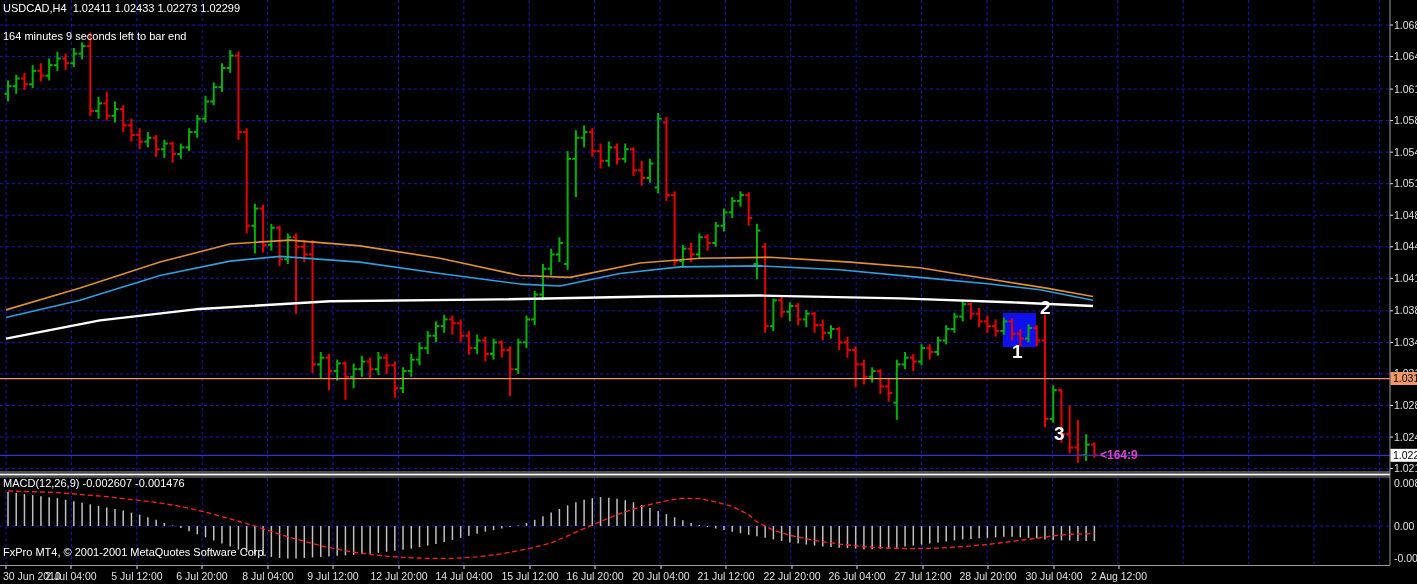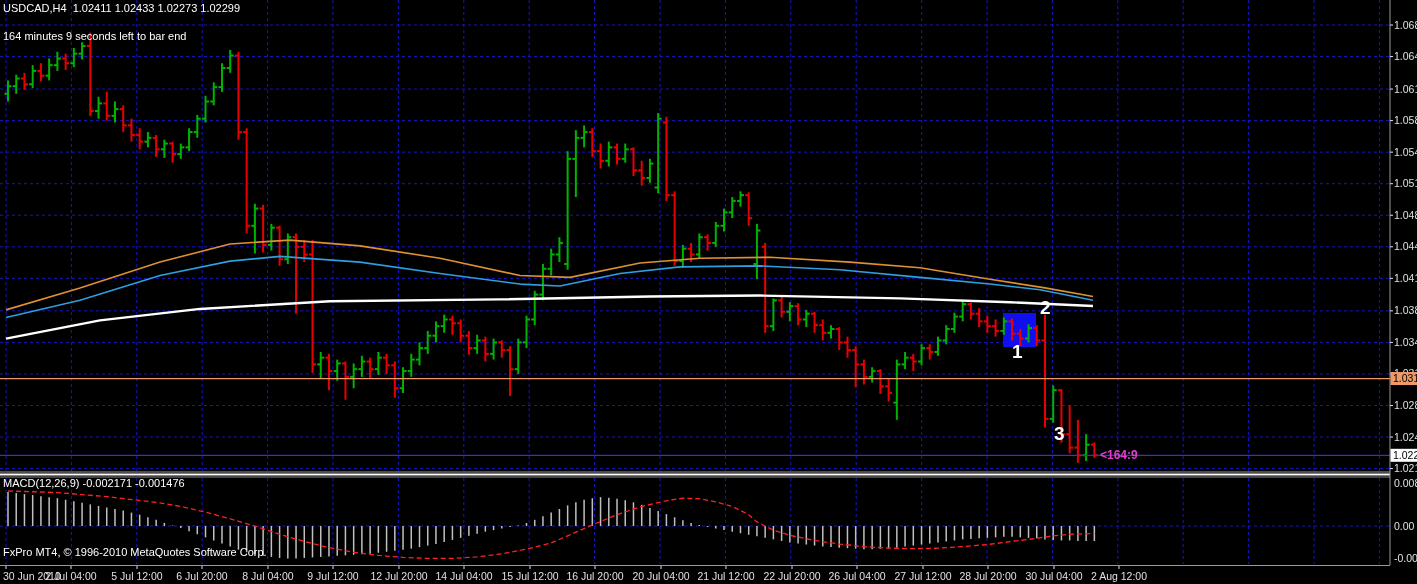--- a/index.html
+++ b/index.html
@@ -707,15 +707,15 @@
         <line x1="988" y1="566" x2="988" y2="569" stroke="#e0e0e0"></line>
         <text x="988" y="580" fill="#e0e0e0" font-size="10.5" font-family="Liberation Sans, sans-serif" text-anchor="middle">28 Jul 20:00</text>
         <line x1="1054" y1="566" x2="1054" y2="569" stroke="#e0e0e0"></line>
         <text x="1054" y="580" fill="#e0e0e0" font-size="10.5" font-family="Liberation Sans, sans-serif" text-anchor="middle">30 Jul 04:00</text>
         <line x1="1119" y1="566" x2="1119" y2="569" stroke="#e0e0e0"></line>
         <text x="1119" y="580" fill="#e0e0e0" font-size="10.5" font-family="Liberation Sans, sans-serif" text-anchor="middle">2 Aug 12:00</text>
       </g>
     </svg>
   <div class="hdr" id="title-line">USDCAD,H4  1.02411 1.02433 1.02273 1.02299</div>
   <div class="hdr" id="countdown-line">164 minutes 9 seconds left to bar end</div>
-  <div class="hdr" id="macd-label-line">MACD(12,26,9) -0.002171 -0.001476</div>
-  <div class="hdr" id="copyright-line">FxPro MT4, © 1996-2010 MetaQuotes Software Corp.</div>
+  <div class="hdr" id="macd-label-line">MACD(12,26,9) -0.002607 -0.001476</div>
+  <div class="hdr" id="copyright-line">FxPro MT4, © 2001-2001 MetaQuotes Software Corp.</div>
 </div>
 
 </body></html>

